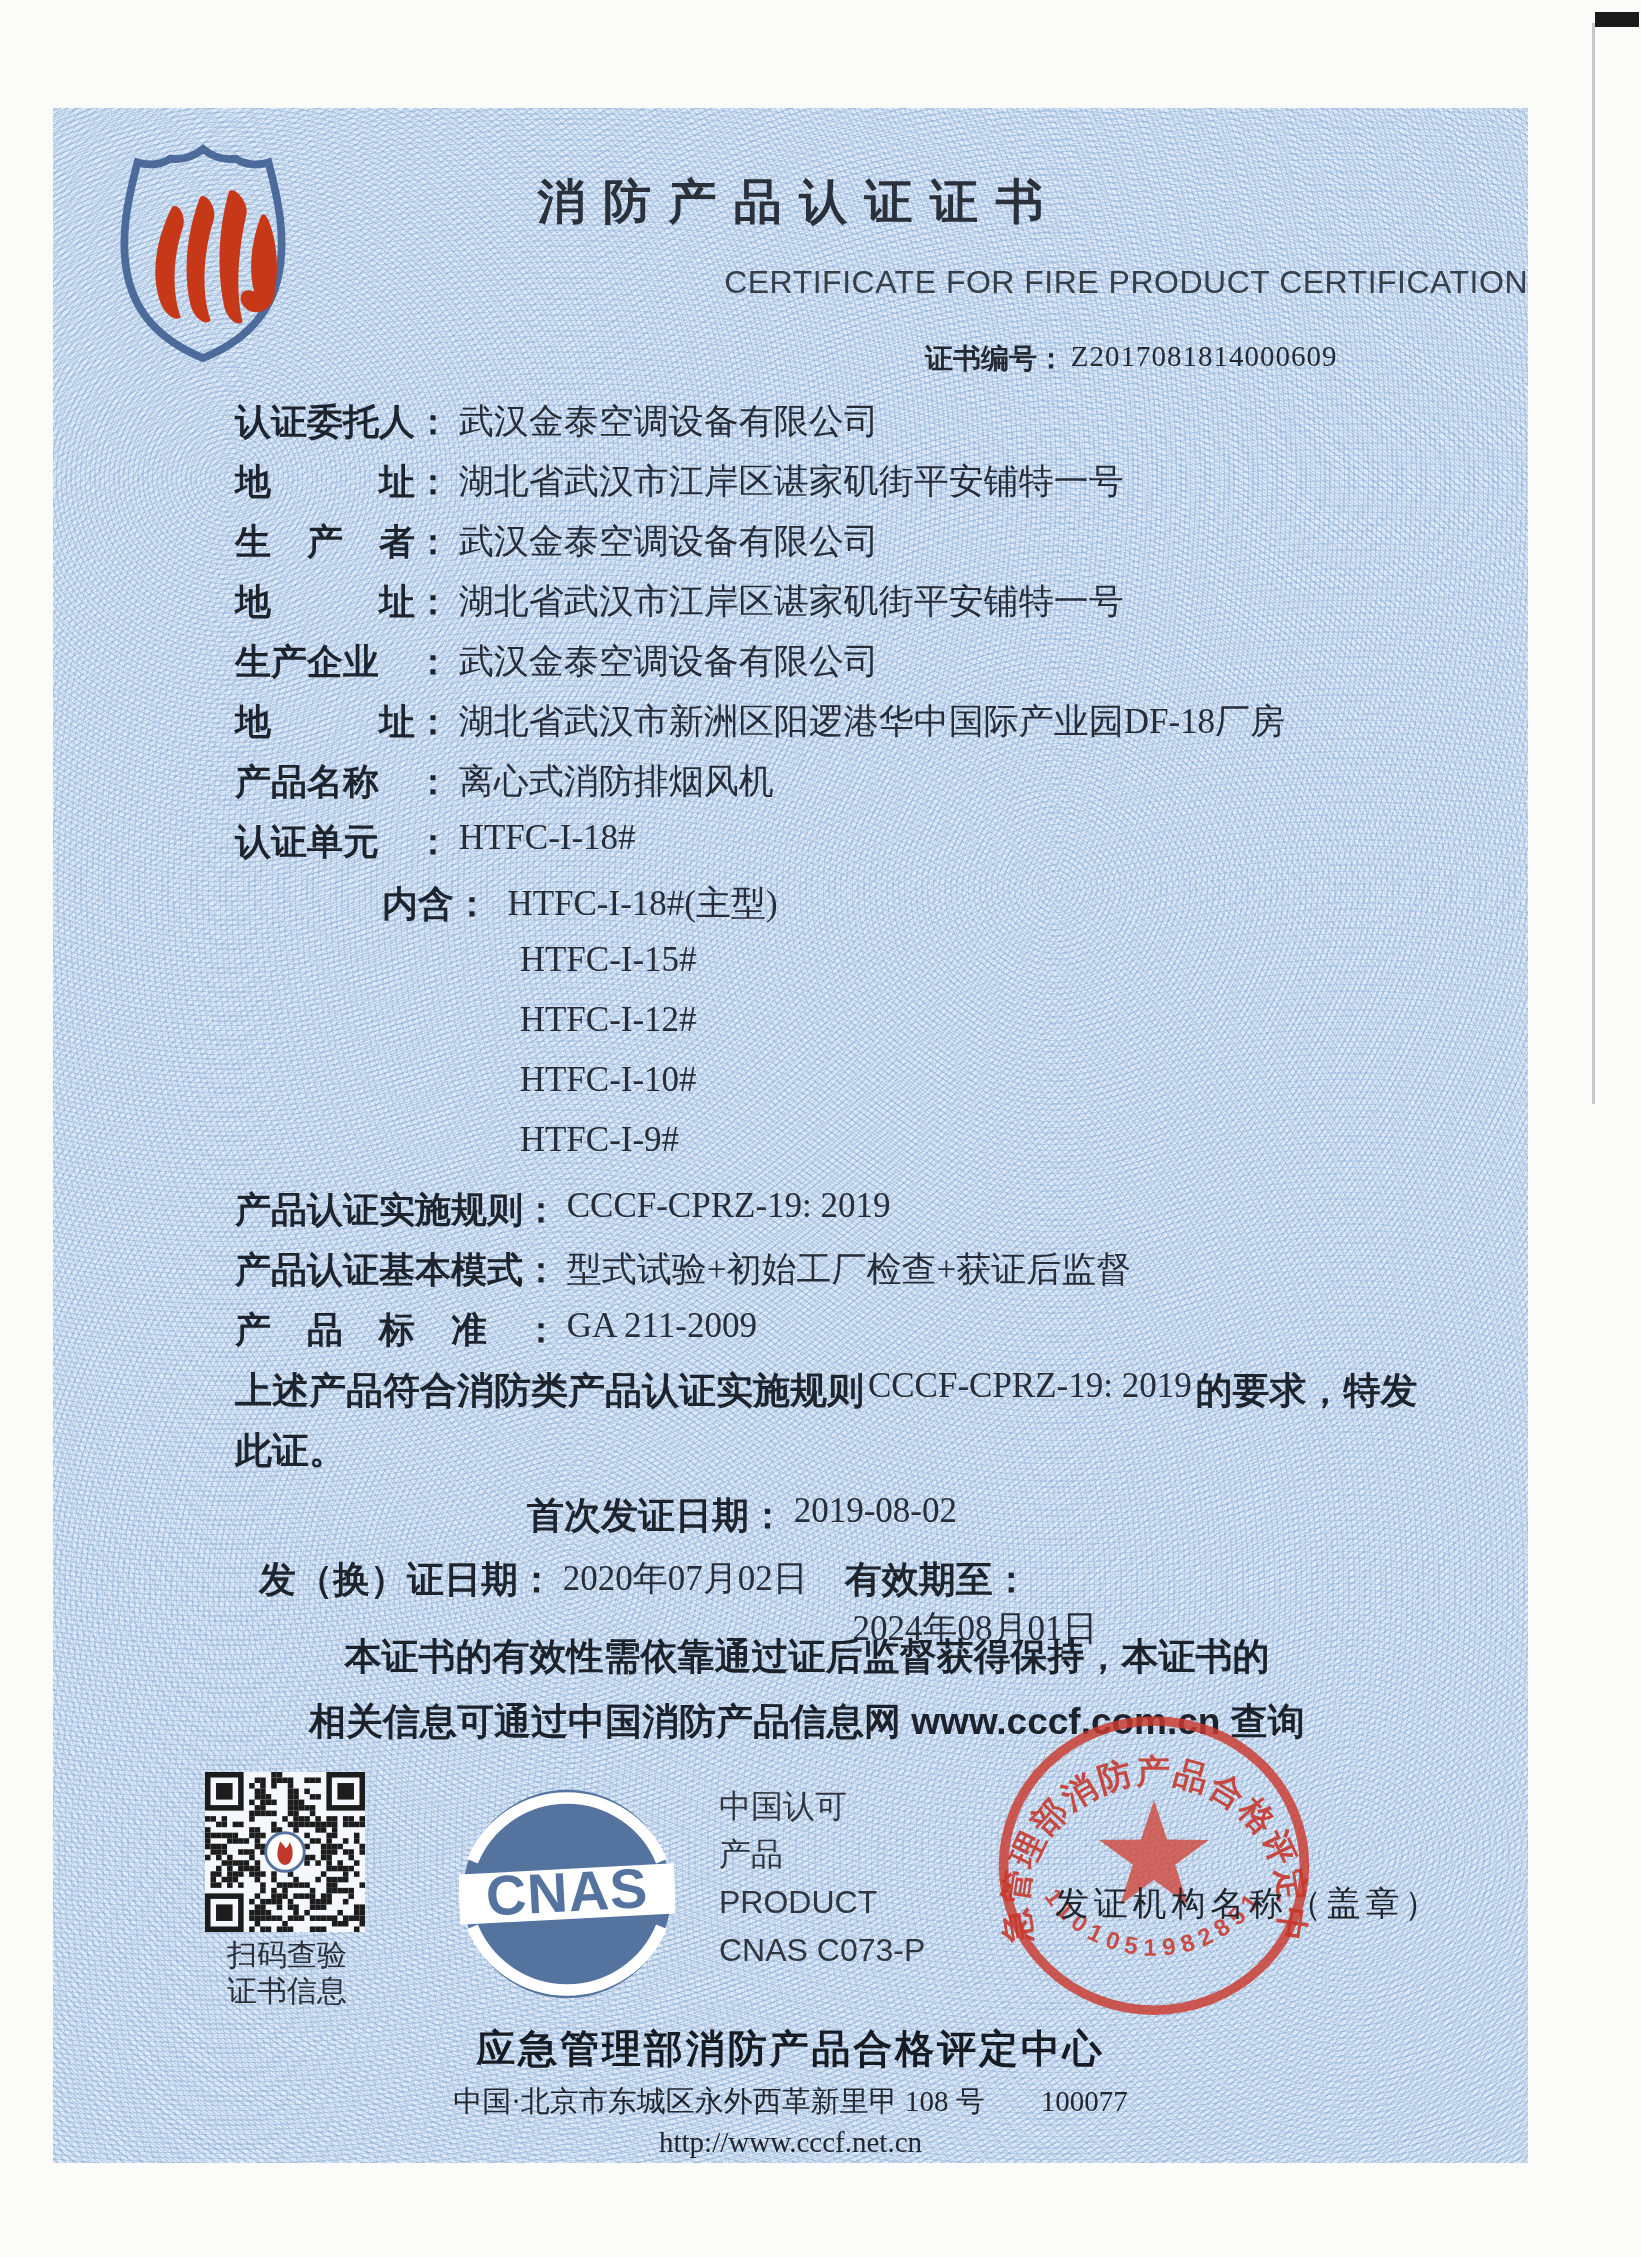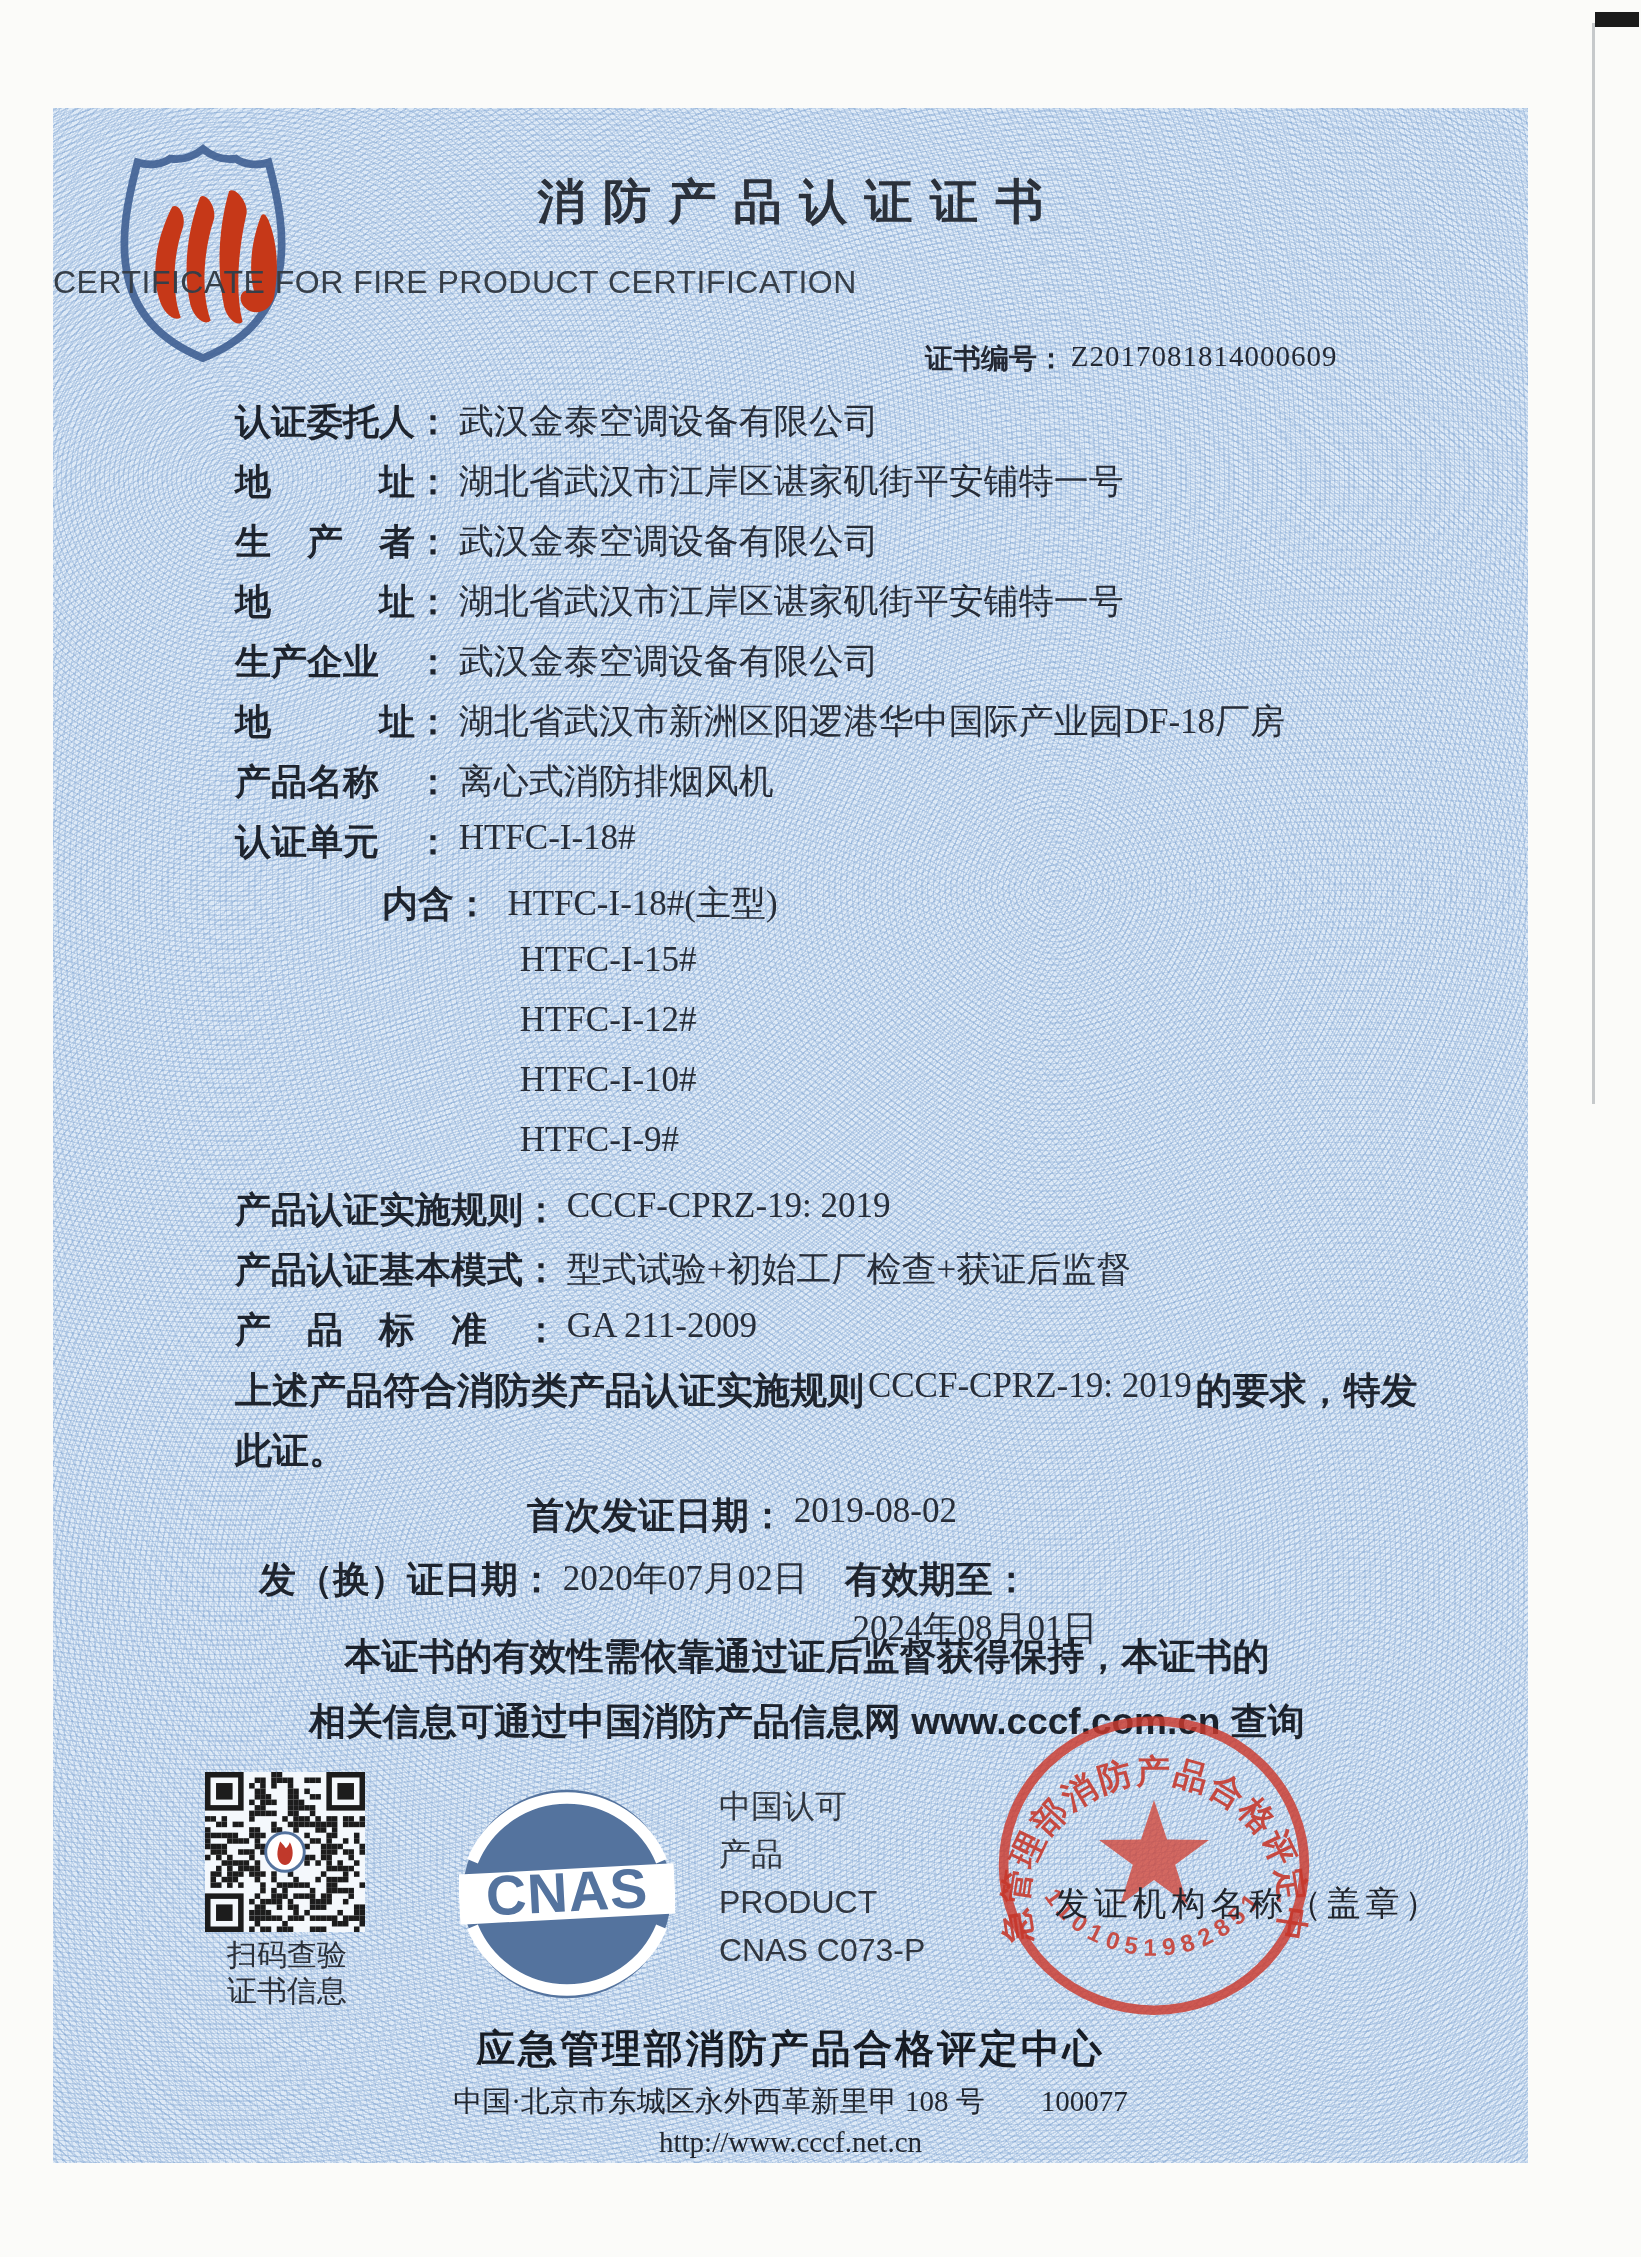--- a/index.html
+++ b/index.html
@@ -14,21 +14,21 @@
     background-color:#dde9f6;
     background-image:
       repeating-radial-gradient(circle at 12% 18%, rgba(114,154,204,.30) 0 1.4px, rgba(255,255,255,0) 1.4px 4.8px),
       repeating-radial-gradient(circle at 68% 38%, rgba(114,154,204,.26) 0 1.4px, rgba(255,255,255,0) 1.4px 5.8px),
       repeating-radial-gradient(circle at 35% 72%, rgba(114,154,204,.26) 0 1.4px, rgba(255,255,255,0) 1.4px 5.3px),
       repeating-radial-gradient(circle at 88% 85%, rgba(114,154,204,.22) 0 1.4px, rgba(255,255,255,0) 1.4px 6.3px);}
 
   .logo{position:absolute;left:44px;top:27px;}
   .title{position:absolute;left:0;width:100%;top:62px;text-align:center;
          font-size:48px;font-weight:700;letter-spacing:17.4px;text-indent:17.4px;color:#2b313b;}
-  .subtitle{position:absolute;left:0;width:100%;top:156px;text-align:left;
+  .subtitle{position:absolute;left:0;width:100%;top:156px;text-align:right;
          font-size:32px;letter-spacing:0.5px;color:#363e48;}
   .certno{position:absolute;left:872px;top:232px;font-size:28px;color:#232833;display:flex;}
   .certno .no-lbl{font-weight:600;}
   .certno .no-val{font-family:"Liberation Serif",serif;font-size:29px;margin-left:5.8px;letter-spacing:1px;}
 
   .rows{position:absolute;left:182px;top:290px;width:1299px;}
   .row{height:60px;display:flex;align-items:flex-start;white-space:nowrap;}
   .lbl{font-weight:700;font-size:36px;color:#1e242e;}
   .val{font-family:"Liberation Serif",serif;font-size:35px;color:#272d38;margin-left:7.7px;}
   .row.inc{padding-left:147px;margin-top:1.9px;}

